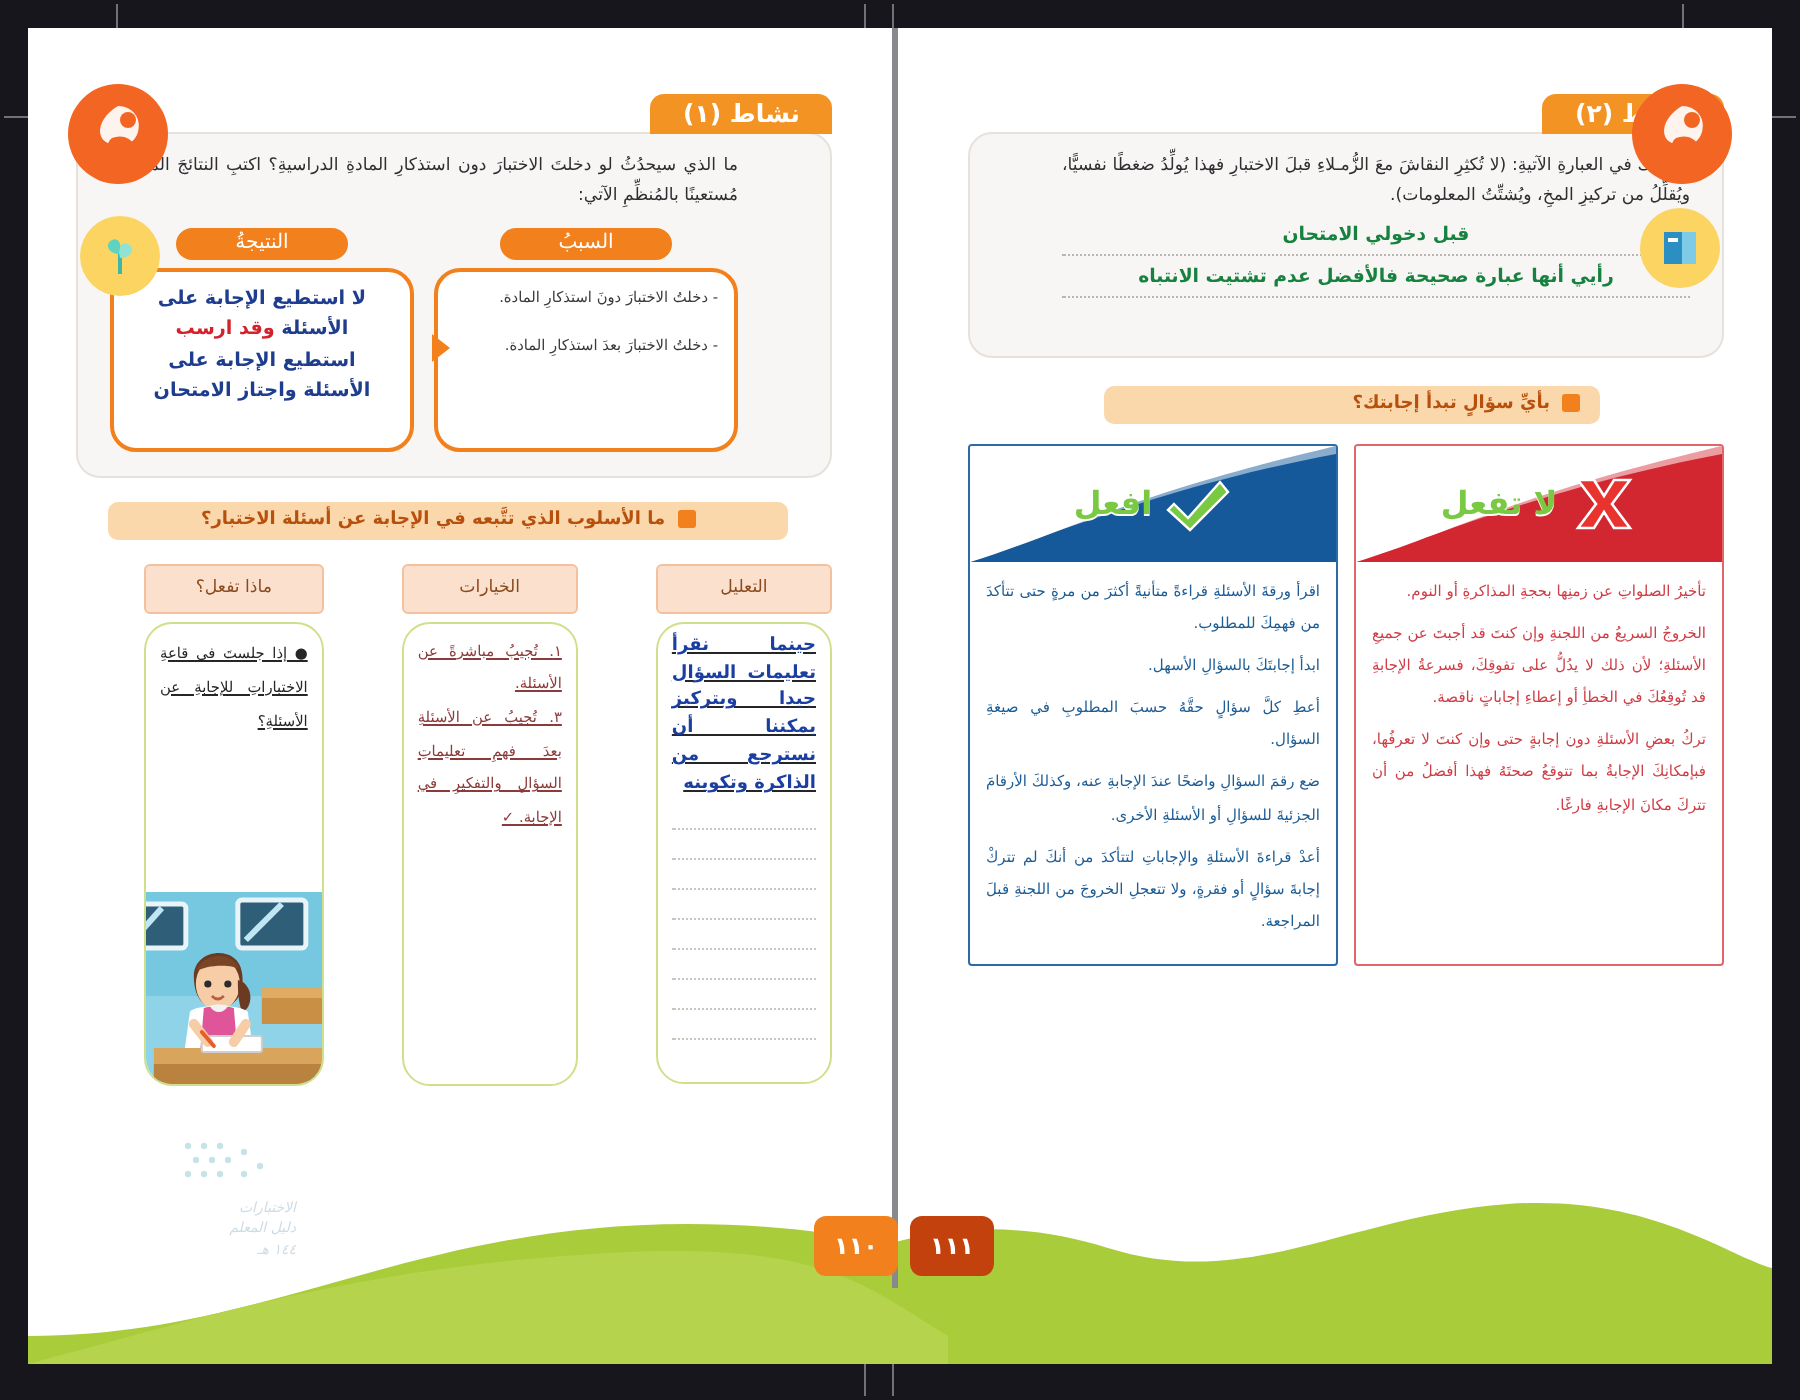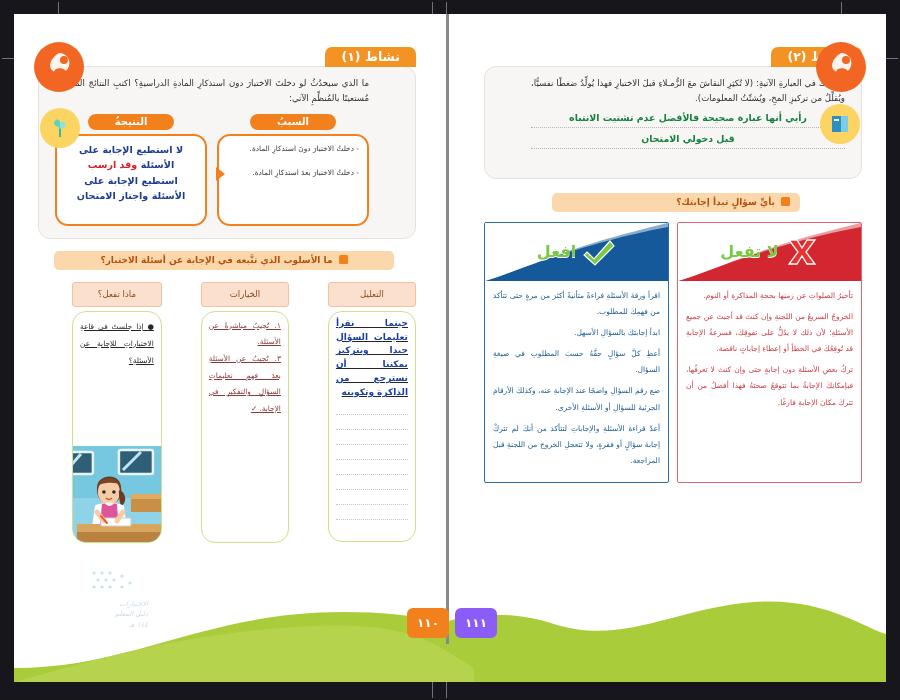--- a/index.html
+++ b/index.html
@@ -54,21 +54,21 @@
 
   
   .mascot{position:absolute;border-radius:50%;display:flex;align-items:center;justify-content:center;}
   .mascot-orange{width:50px;height:50px;background:#f26522;}
   .mascot-yellow{width:40px;height:40px;background:#fcd462;}
 
   
   .cr-wrap{display:flex;gap:10px;padding:2px 16px 12px 46px;position:relative;}
   .cr-col{flex:1;position:relative;}
   .cr-head{
-    background:#f2811d;color:#fff;font-weight:bold;font-size:10px;
+    background:#f2811d;color:#fff;font-weight:normal;font-size:10px;
     border-radius:13px;padding:2px 0 3px;text-align:center;width:86px;margin:0 auto 4px;
   }
   .cr-box{
     border:2px solid #f2811d;border-radius:13px;background:#fff;
     min-height:76px;padding:6px 8px;font-size:7.4px;color:#3a3a3e;line-height:2.0;
   }
   .cr-box.result{font-size:9.6px;font-weight:bold;color:#1e3d8f;text-align:center;line-height:1.62;}
   .cr-box.result .hl{color:#d4212b;}
   .arrow{position:absolute;left:-1px;top:48%;width:0;height:0;
     border-top:7px solid transparent;border-bottom:7px solid transparent;
@@ -142,21 +142,21 @@
     <path d="M0,110 L0,96 C120,96 190,40 330,40 C470,40 520,92 640,92 L872,92 L872,110 Z" fill="#a9cc3a"></path>
     <path d="M330,110 C400,46 470,30 540,52 C610,74 660,36 740,30 C810,25 850,56 872,62 L872,110 Z" fill="#a9cc3a"></path>
     <path d="M0,110 C90,86 170,60 300,54 C400,50 420,72 460,96 L460,110 Z" fill="#b6d34d"></path>
   </svg>
 
   <div id="spine"></div>
 
   <div style="position:absolute;left:393px;top:594px;width:42px;height:30px;background:#f2811d;border-radius:6px;display:flex;align-items:center;justify-content:center;">
     <span style="color:#fff;font-weight:bold;font-size:12px;">١١٠</span>
   </div>
-  <div style="position:absolute;left:441px;top:594px;width:42px;height:30px;background:#8b5cf6;border-radius:6px;display:flex;align-items:center;justify-content:center;">
+  <div style="position:absolute;left:441px;top:594px;width:42px;height:30px;background:#c2410c;border-radius:6px;display:flex;align-items:center;justify-content:center;">
     <span style="color:#fff;font-weight:bold;font-size:12px;">١١١</span>
   </div>
 
   <div id="watermark">
     <svg width="58" height="26" viewBox="0 0 58 26">
       <g fill="#8fc9d6">
         <circle cx="4" cy="4" r="1.6"></circle>
           <circle cx="12" cy="4" r="1.6"></circle>
           <circle cx="20" cy="4" r="1.6"></circle>
         <circle cx="8" cy="11" r="1.6"></circle>
@@ -191,22 +191,22 @@
       <div class="mascot mascot-yellow" style="right:2px;top:58px;z-index:5;">
         <svg width="26" height="26" viewBox="0 0 26 26">
           <path d="M5 5 h9 v16 h-9 z" fill="#2b8fc4"></path>
           <path d="M14 5 h7 v16 h-7 z" fill="#7ecbe8"></path>
           <path d="M7 8 h5 v2 h-5 z" fill="#fff"></path>
         </svg>
       </div>
 
       <div class="act-body">
         <div class="act-text">ما رأيُكَ في العبارةِ الآتيةِ: (لا تُكثِرِ النقاشَ معَ الزُّمـلاءِ قبلَ الاختبارِ فهذا يُولِّدُ ضغطًا نفسيًّا، ويُقلِّلُ من تركيزِ المخِ، ويُشتِّتُ المعلومات).</div>
+        <div class="answer-line">قبل دخولي الامتحان</div>
         <div class="answer-line">رأيي أنها عبارة صحيحة فالأفضل عدم تشتيت الانتباه</div>
-        <div class="answer-line">قبل دخولي الامتحان</div>
         <div style="height:26px;"></div>
       </div>
     </div>
 
     <div style="margin:14px 86px 0 86px;">
       <div class="banner">
         <span class="sq"></span>
         <span>بأيِّ سؤالٍ تبدأ إجابتك؟</span>
       </div>
     </div>

